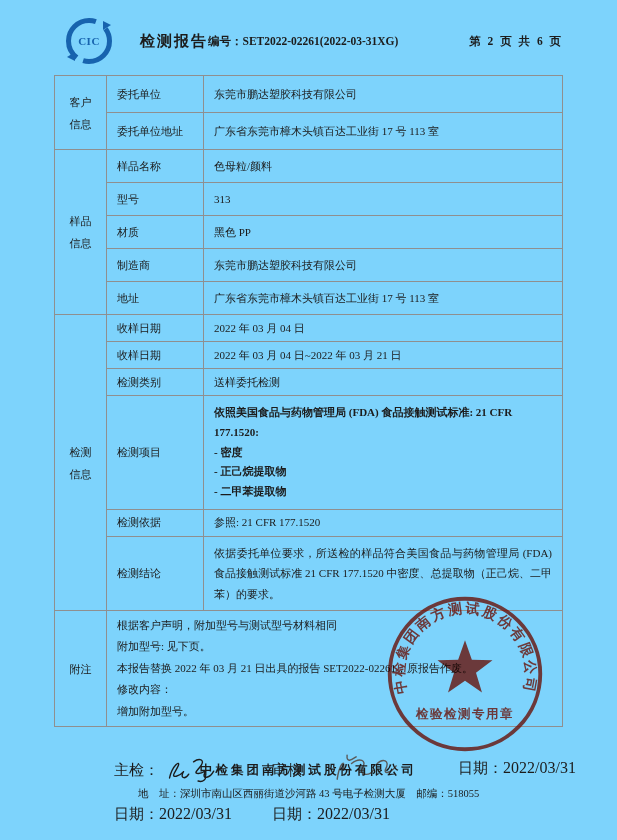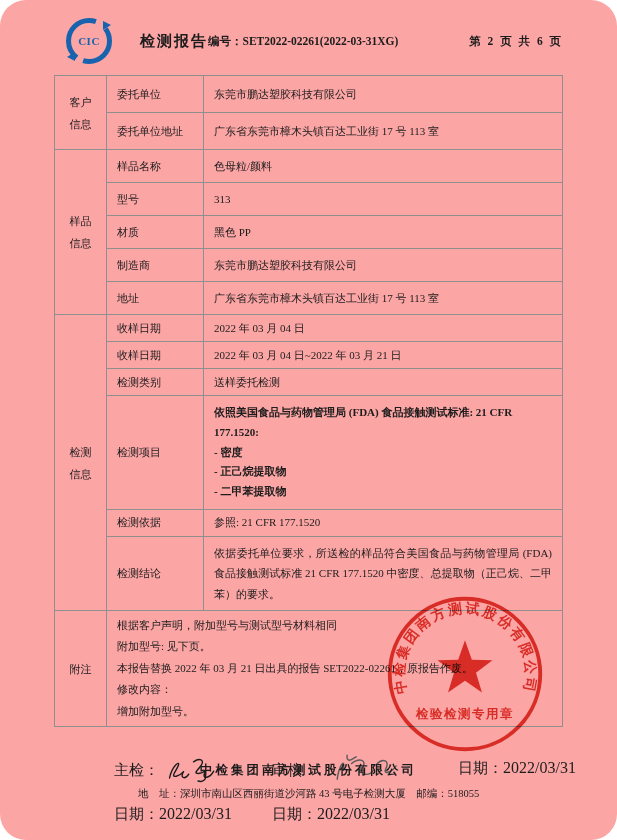--- a/index.html
+++ b/index.html
@@ -1,19 +1,19 @@
 <!DOCTYPE html>
 <html><head>
 <meta charset="utf-8">
 <style>
   * { margin:0; padding:0; box-sizing:border-box; }
   html,body { background:#ffffff; }
   .page {
-    position:relative; width:617px; height:840px; background:#fca5a5;
-    font-family:"Liberation Serif","DejaVu Serif",serif; color:#1c1c1c; overflow:hidden;border-radius:26px;
+    position:relative; width:617px; height:840px; background:#7dd3fc;
+    font-family:"Liberation Serif","DejaVu Serif",serif; color:#1c1c1c; overflow:hidden;
   }
   .inner { padding:12px 54px 0 54px; }
 
   
   .hdr { display:flex; align-items:center; height:58px; margin-bottom:5px; }
   .logo { width:54px; height:52px; margin-left:8px; flex:0 0 auto; }
   .hdr-title { font-weight:bold; font-size:15px; letter-spacing:2px; margin-left:24px; }
   .hdr-no { font-weight:bold; font-size:11.5px; white-space:nowrap; }
   .hdr-page { font-weight:bold; font-size:11.5px; margin-left:auto; letter-spacing:2px; white-space:nowrap; }
 

